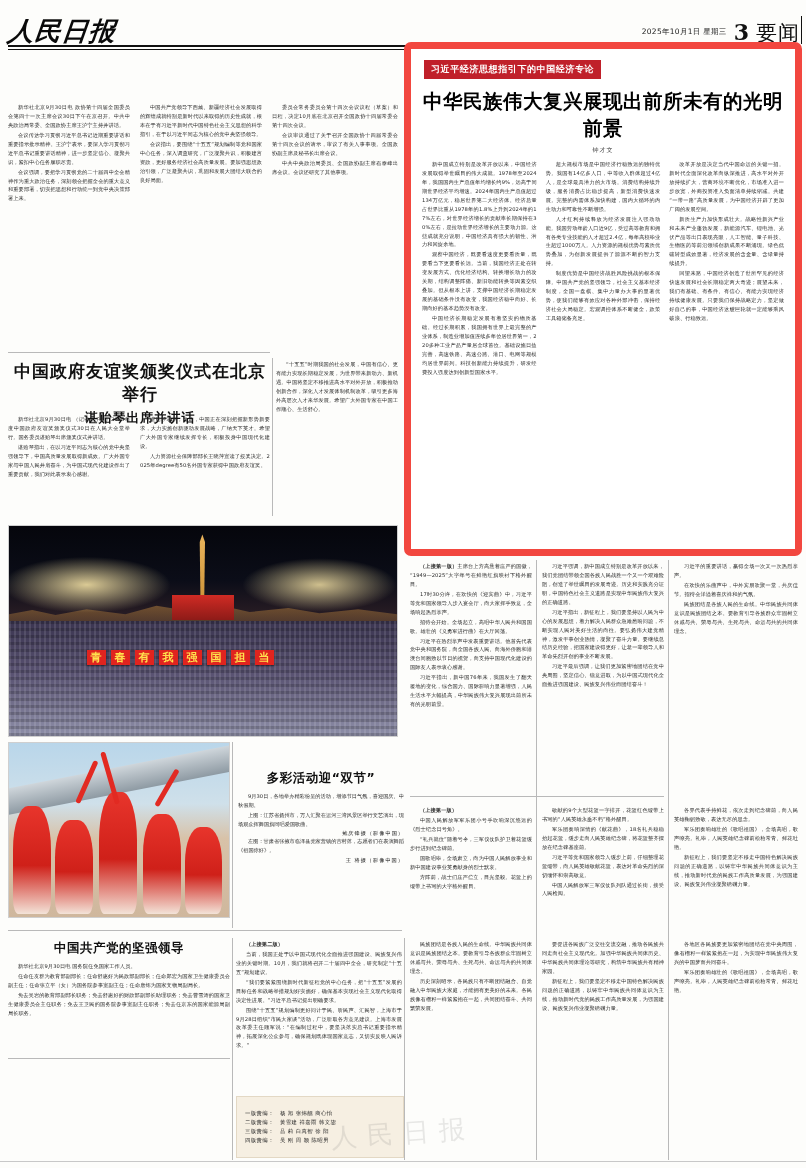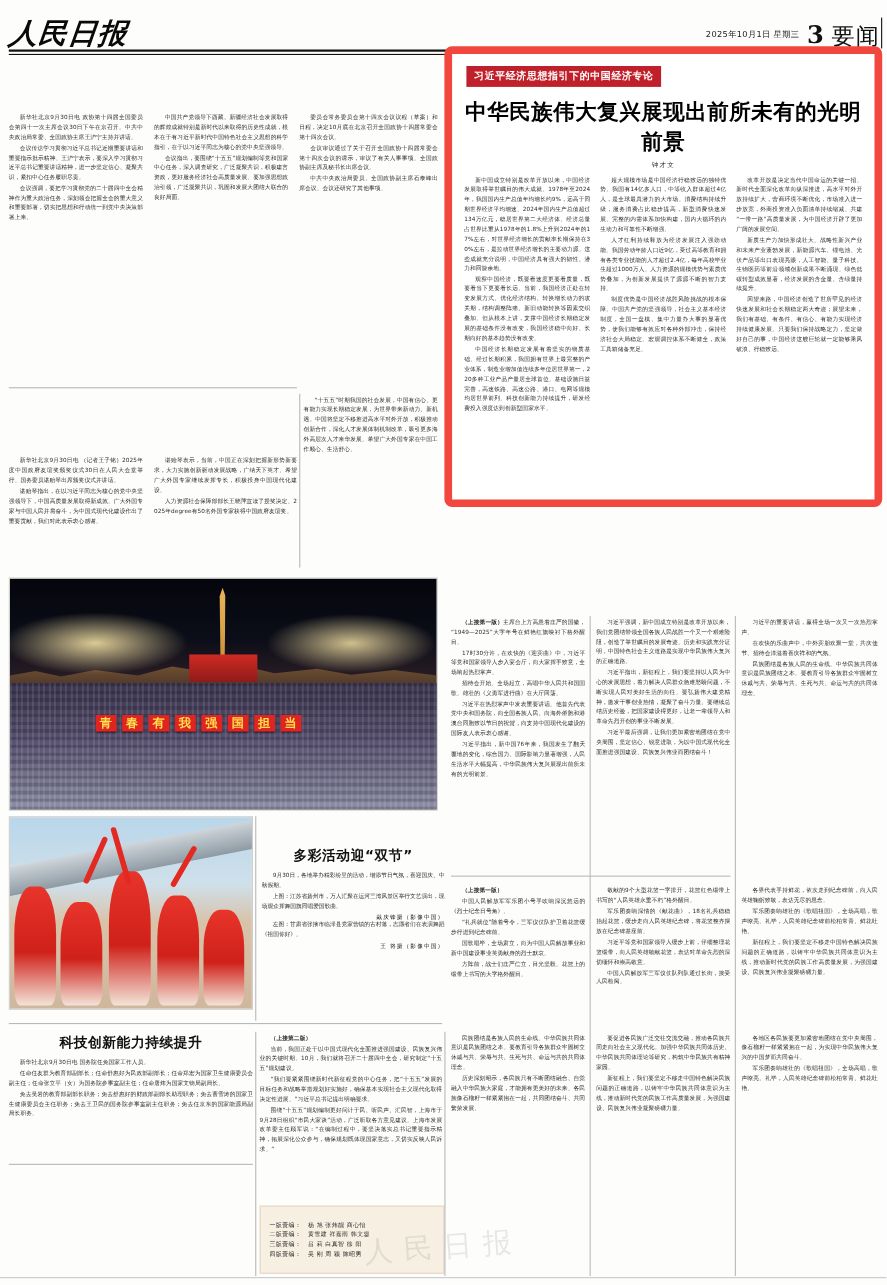--- a/index.html
+++ b/index.html
@@ -50,21 +50,21 @@
     font-family:"DejaVu Sans","Liberation Sans",sans-serif; color:#000;
   }
   .headline-lg { font-size:17px; font-weight:700; text-align:center; letter-spacing:1px; }
   .headline-sm { font-size:12.5px; font-weight:700; text-align:center; letter-spacing:.5px; }
   .subhead { font-size:13px; font-weight:700; text-align:center; letter-spacing:.8px; margin-top:3px; }
   .vrule { position:absolute; width:1px; background:#b9b9b9; }
   .hrule { position:absolute; height:1px; background:#b9b9b9; }
 
   
   .feature-highlight {
-    position:absolute; left:404px; top:42px; width:398px; height:419px;
+    position:absolute; left:404px; top:42px; width:398px; height:514px;
     border:7px solid #f2473f; border-radius:7px; background:#ffffff;
     padding:7px 7px 4px 7px;
   }
   .feature-tag {
     display:inline-block; background:#c0202a; color:#fff;
     font-size:9px; font-weight:700; letter-spacing:.6px;
     padding:3px 7px 3px 7px; margin:4px 0 0 6px;
   }
   .feature-title {
     font-size:19.5px; font-weight:700; text-align:center;
@@ -189,20 +189,24 @@
     <p>会议指出，要围绕“十五五”规划编制等党和国家中心任务，深入调查研究，广泛凝聚共识，积极建言资政，更好服务经济社会高质量发展。要加强思想政治引领，广泛凝聚共识，巩固和发展大团结大联合的良好局面。</p>
   </div>
   <div class="colblock body-text" style="left:272px; top:103px; width:126px;">
     <p>委员会常务委员会第十四次会议议程（草案）和日程，决定10月底在北京召开全国政协十四届常委会第十四次会议。</p>
     <p>会议审议通过了关于召开全国政协十四届常委会第十四次会议的请示，审议了有关人事事项。全国政协副主席及秘书长出席会议。</p>
     <p>中共中央政治局委员、全国政协副主席石泰峰出席会议。会议还研究了其他事项。</p>
   </div>
 
   <div class="hrule" style="left:8px; top:352px; width:262px;"></div>
 
+  <div class="colblock" style="left:8px; top:360px; width:264px;">
+    <div class="headline-lg">中国政府友谊奖颁奖仪式在北京举行</div>
+    <div class="subhead">谌贻琴出席并讲话</div>
+  </div>
 
   <div class="colblock body-text" style="left:8px; top:415px; width:122px;">
     <p>新华社北京9月30日电  （记者王子铭）2025年度中国政府友谊奖颁奖仪式30日在人民大会堂举行。国务委员谌贻琴出席颁奖仪式并讲话。</p>
     <p>谌贻琴指出，在以习近平同志为核心的党中央坚强领导下，中国高质量发展取得新成效。广大外国专家与中国人民并肩奋斗，为中国式现代化建设作出了重要贡献，我们对此表示衷心感谢。</p>
   </div>
   <div class="colblock body-text" style="left:140px; top:415px; width:130px;">
     <p>谌贻琴表示，当前，中国正在深刻把握新形势新要求，大力实施创新驱动发展战略，广纳天下英才。希望广大外国专家继续发挥专长，积极投身中国现代化建设。</p>
     <p>人力资源社会保障部部长王晓萍宣读了授奖决定。2025年degree有50名外国专家获得中国政府友谊奖。</p>
   </div>
   <div class="colblock body-text" style="left:276px; top:360px; width:122px;">
@@ -250,21 +254,21 @@
     <div class="cap-text">
       <p>左图：甘肃省张掖市临泽县党家营镇的古村落，志愿者们在表演舞蹈《祖国你好》。</p>
     </div>
     <div class="cap-credit">王  将摄（影像中国）</div>
   </div>
 
   <div class="hrule" style="left:8px; top:930px; width:394px;"></div>
   <div class="vrule" style="left:232px; top:742px; height:186px;"></div>
 
   <div class="colblock" style="left:8px; top:940px; width:222px;">
-    <div class="headline-sm">科技创新能力持续提升</div>
+    <div class="headline-sm">中国共产党的坚强领导</div>
     <div class="body-text" style="margin-top:5px;">
       <p>新华社北京9月30日电  国务院任免国家工作人员。</p>
       <p>任命任友群为教育部副部长；任命舒惠好为民政部副部长；任命郑宏为国家卫生健康委员会副主任；任命张立平（女）为国务院参事室副主任；任命唐炜为国家文物局副局长。</p>
       <p>免去吴岩的教育部副部长职务；免去舒惠好的财政部副部长助理职务；免去曹雪涛的国家卫生健康委员会主任职务；免去王卫民的国务院参事室副主任职务；免去任京东的国家能源局副局长职务。</p>
     </div>
   </div>
 
   <div class="hrule" style="left:8px; top:1058px; width:222px;"></div>
 
 

